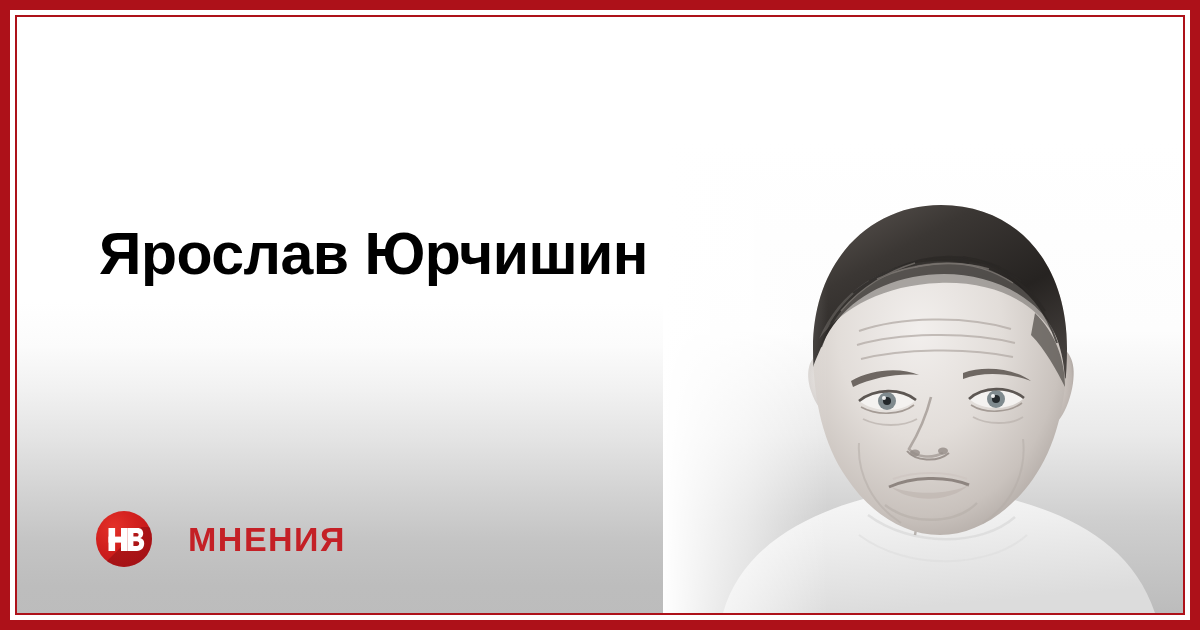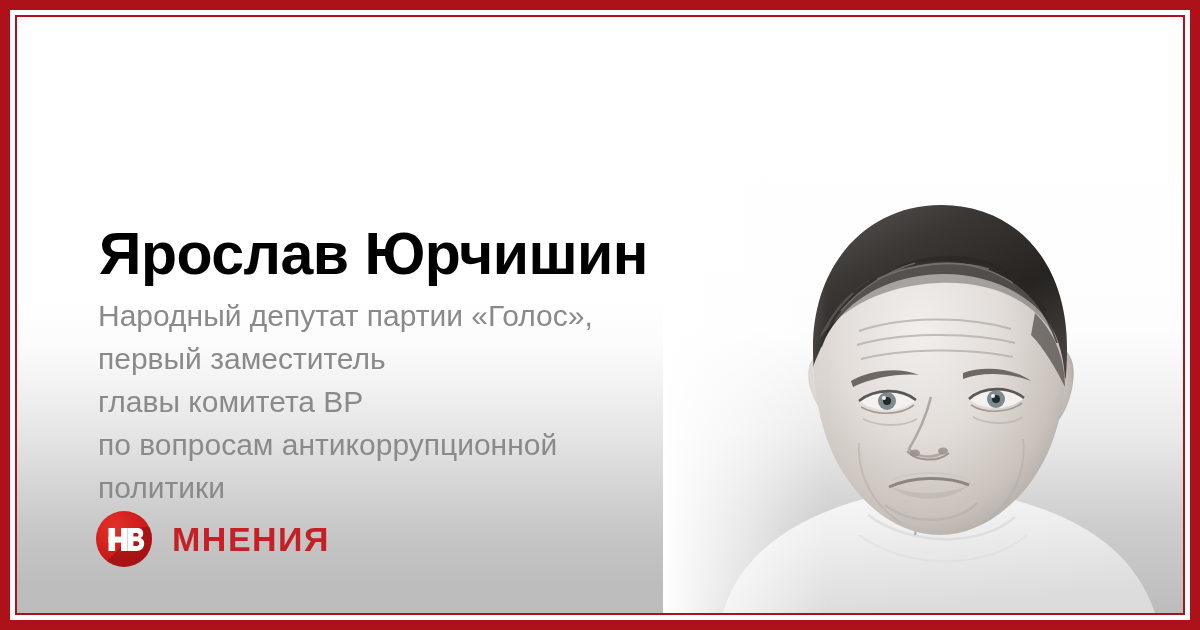--- a/index.html
+++ b/index.html
@@ -96,20 +96,21 @@
     white-space: nowrap;
   }
 
   
   .brand {
     position: absolute;
     left: 96px;
     top: 511px;
     display: flex;
     align-items: flex-start;
+    gap: 16px;
   }
   .brand-mark {
     position: relative;
     width: 56px;
     height: 56px;
     border-radius: 50%;
     overflow: hidden;
     background: radial-gradient(circle at 32% 28%, #e33129 0%, #d2201d 40%, #b31118 100%);
     flex: none;
   }
@@ -287,27 +288,20 @@
       <path d="M222,362 C248,382 292,382 314,360" fill="none" stroke="#b8b0ab" stroke-width="2.4" opacity="0.7"></path>
       <path d="M196,300 C194,332 210,362 238,380" fill="none" stroke="#b5ada8" stroke-width="2" opacity="0.55"></path>
       <path d="M360,296 C364,330 348,362 320,380" fill="none" stroke="#b5ada8" stroke-width="2" opacity="0.55"></path>
 
       <rect x="0" y="0" width="300" height="470" fill="url(#fadeLeft)"></rect>
     </svg>
   </div>
 
   <div class="text-block">
     <div class="headline">Ярослав Юрчишин</div>
-    <div class="subtitle">
-      <div class="subtitle-line">Народный депутат партии «Голос»,</div>
-      <div class="subtitle-line">первый заместитель</div>
-      <div class="subtitle-line">главы комитета ВР</div>
-      <div class="subtitle-line">по вопросам антикоррупционной</div>
-      <div class="subtitle-line">политики</div>
-    </div>
   </div>
 
   <div class="brand">
     <div class="brand-mark">
       <div class="shadow"></div>
       <svg width="56" height="56" viewBox="0 0 56 56" xmlns="http://www.w3.org/2000/svg">
 
         <rect x="12.5" y="17" width="6.6" height="23" fill="#ffffff"></rect>
         <rect x="12.5" y="25.6" width="16" height="6" fill="#ffffff"></rect>
         <rect x="25.0" y="17" width="6.6" height="23" fill="#ffffff"></rect>

